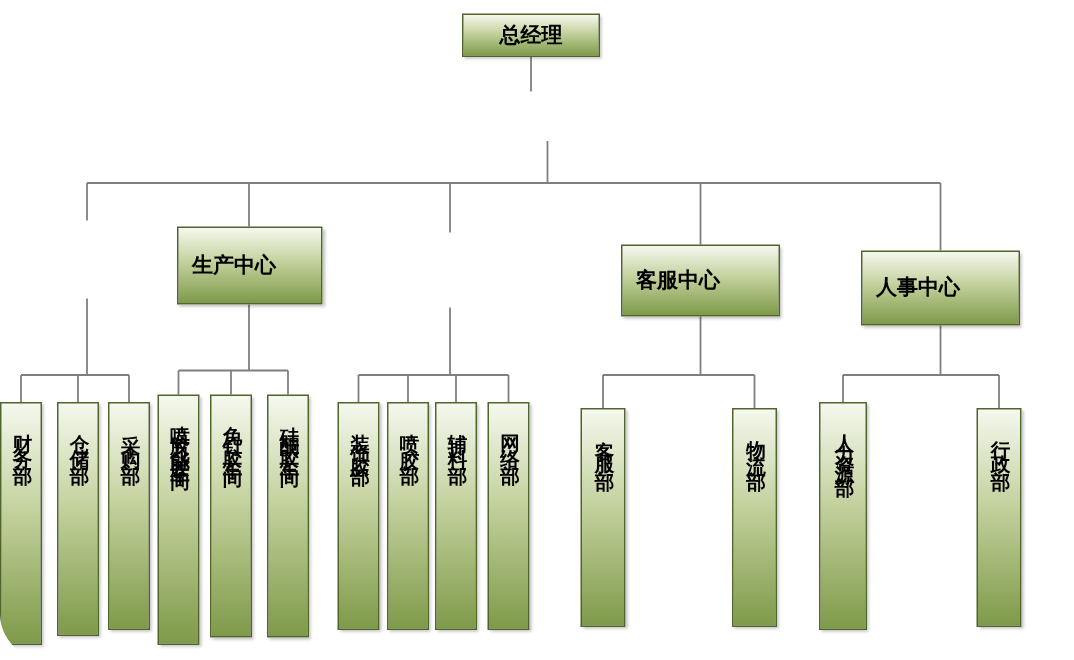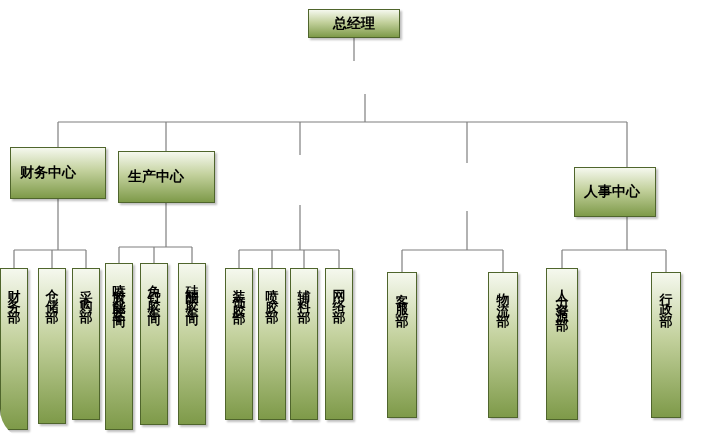--- a/index.html
+++ b/index.html
@@ -106,27 +106,27 @@
       <line x1="562" y1="250" x2="562" y2="268"></line>
       <line x1="666" y1="250" x2="666" y2="272"></line>
     </g>
   </svg>
 
   <div class="box" style="left:308px;top:9px;width:92px;height:29px">
     <span>总经理</span>
   </div>
 
 
-  <div class="box lvl3" style="left:10px;top:147px;width:96px;height:52px">
-    <span>财务中心</span>
-  </div>
   <div class="box lvl3" style="left:118px;top:151px;width:97px;height:52px">
     <span>生产中心</span>
   </div>
-  <div class="box lvl3" style="left:574px;top:167px;width:82px;height:50px">
+  <div class="box lvl3" style="left:414px;top:163px;width:106px;height:48px">
+    <span>客服中心</span>
+  </div>
+  <div class="box lvl3" style="left:574px;top:167px;width:106px;height:50px">
     <span>人事中心</span>
   </div>
 
   <div class="box dept" style="left:0px;top:268px;width:28px;height:162px">
     <span>财务部</span>
   </div>
   <div class="box dept" style="left:38px;top:268px;width:28px;height:156px">
     <span>仓储部</span>
   </div>
   <div class="box dept" style="left:72px;top:268px;width:28px;height:152px">

